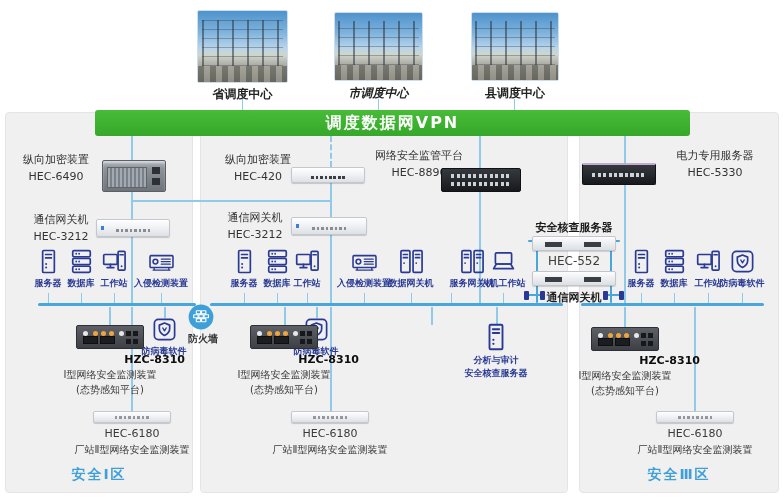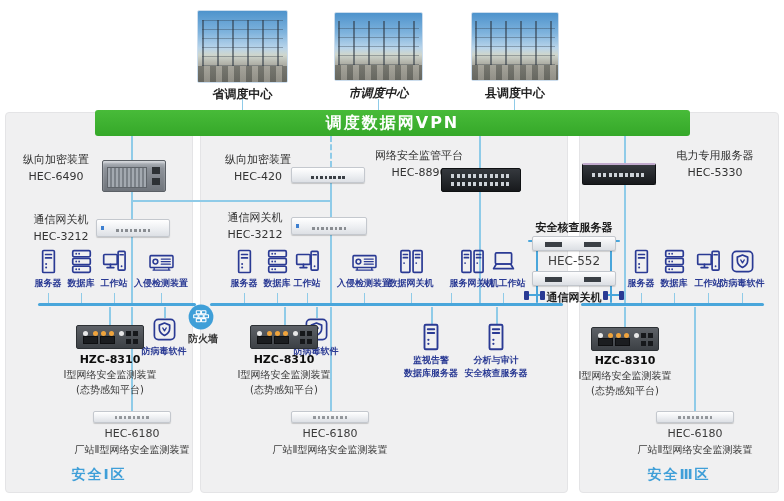--- a/index.html
+++ b/index.html
@@ -52,21 +52,21 @@
   .dev-552{background:linear-gradient(180deg,#fdfdfe,#e9ebee 60%,#dcdfe4);border:1px solid #c2c6cc;box-shadow:0 1px 1px rgba(0,0,0,.15);}
   .dev-552 .blk{position:absolute;top:5px;width:17px;height:5px;background:#3a3f45;}
   .dev-hzc{background:linear-gradient(180deg,#5d6167,#3c4045);border:1px solid #2c3034;}
   .dev-hzc .knob{position:absolute;top:5px;width:5px;height:5px;border-radius:50%;}
   .dev-hzc .port{position:absolute;bottom:4px;width:13px;height:6px;background:#1b1d20;border:1px solid #0e0f11;}
   .dev-hzc .mini{position:absolute;width:5px;height:5px;background:#16181b;}
   
   .ig{position:absolute;width:64px;display:flex;flex-direction:column;align-items:center;gap:3px;z-index:4;}
   .ic{color:#2a3a94;display:block;}
   .ilbl{font-size:9px;font-weight:600;color:#2a3a94;white-space:nowrap;line-height:1.3;text-align:center;}
-  .hzc-model{position:absolute;text-align:center;font-size:11px;font-weight:bold;color:#0d0d0d;z-index:4;}
+  .hzc-model{position:absolute;text-align:right;font-size:11px;font-weight:bold;color:#0d0d0d;z-index:4;}
   .hzc-line{position:absolute;text-align:center;font-size:10px;color:#3a3a3a;white-space:nowrap;z-index:4;}
   .iso-lbl{position:absolute;text-align:center;font-size:11px;font-weight:bold;color:#1c1c1c;white-space:nowrap;z-index:4;}
   .iso-model{position:absolute;text-align:center;font-size:12px;color:#3c3c3c;z-index:4;}
   .fw-lbl{position:absolute;text-align:center;font-size:10px;font-weight:600;color:#333;z-index:5;white-space:nowrap;}
   .zone-lbl{position:absolute;width:110px;text-align:center;font-size:14px;font-weight:bold;color:#3f9fd8;letter-spacing:2px;}
 </style>
 </head>
 <body>
 
 <svg width="0" height="0" style="position:absolute">
@@ -385,27 +385,20 @@
       </svg>
     <div class="ilbl">防病毒软件</div>
   </div>
   <div class="ig" style="left:284px;top:316px;">
     <svg class="ic" width="27" height="27">
         <use href="#i-shield"></use>
       </svg>
     <div class="ilbl">防病毒软件</div>
   </div>
 
-  <div class="ig" style="left:399px;top:322px;">
-    <svg class="ic" width="30" height="30">
-        <use href="#i-server"></use>
-      </svg>
-    <div class="ilbl">监视告警</div>
-    <div class="ilbl" style="margin-top:-2px;">数据库服务器</div>
-  </div>
   <div class="ig" style="left:464px;top:322px;">
     <svg class="ic" width="30" height="30">
         <use href="#i-server"></use>
       </svg>
     <div class="ilbl">分析与审计</div>
     <div class="ilbl" style="margin-top:-2px;">安全核查服务器</div>
   </div>
 
   <div class="dev dev-hzc" style="left:76px;top:325px;width:68px;height:24px;">
     <span class="knob" style="left:6px;background:#e8e8e8;"></span>

